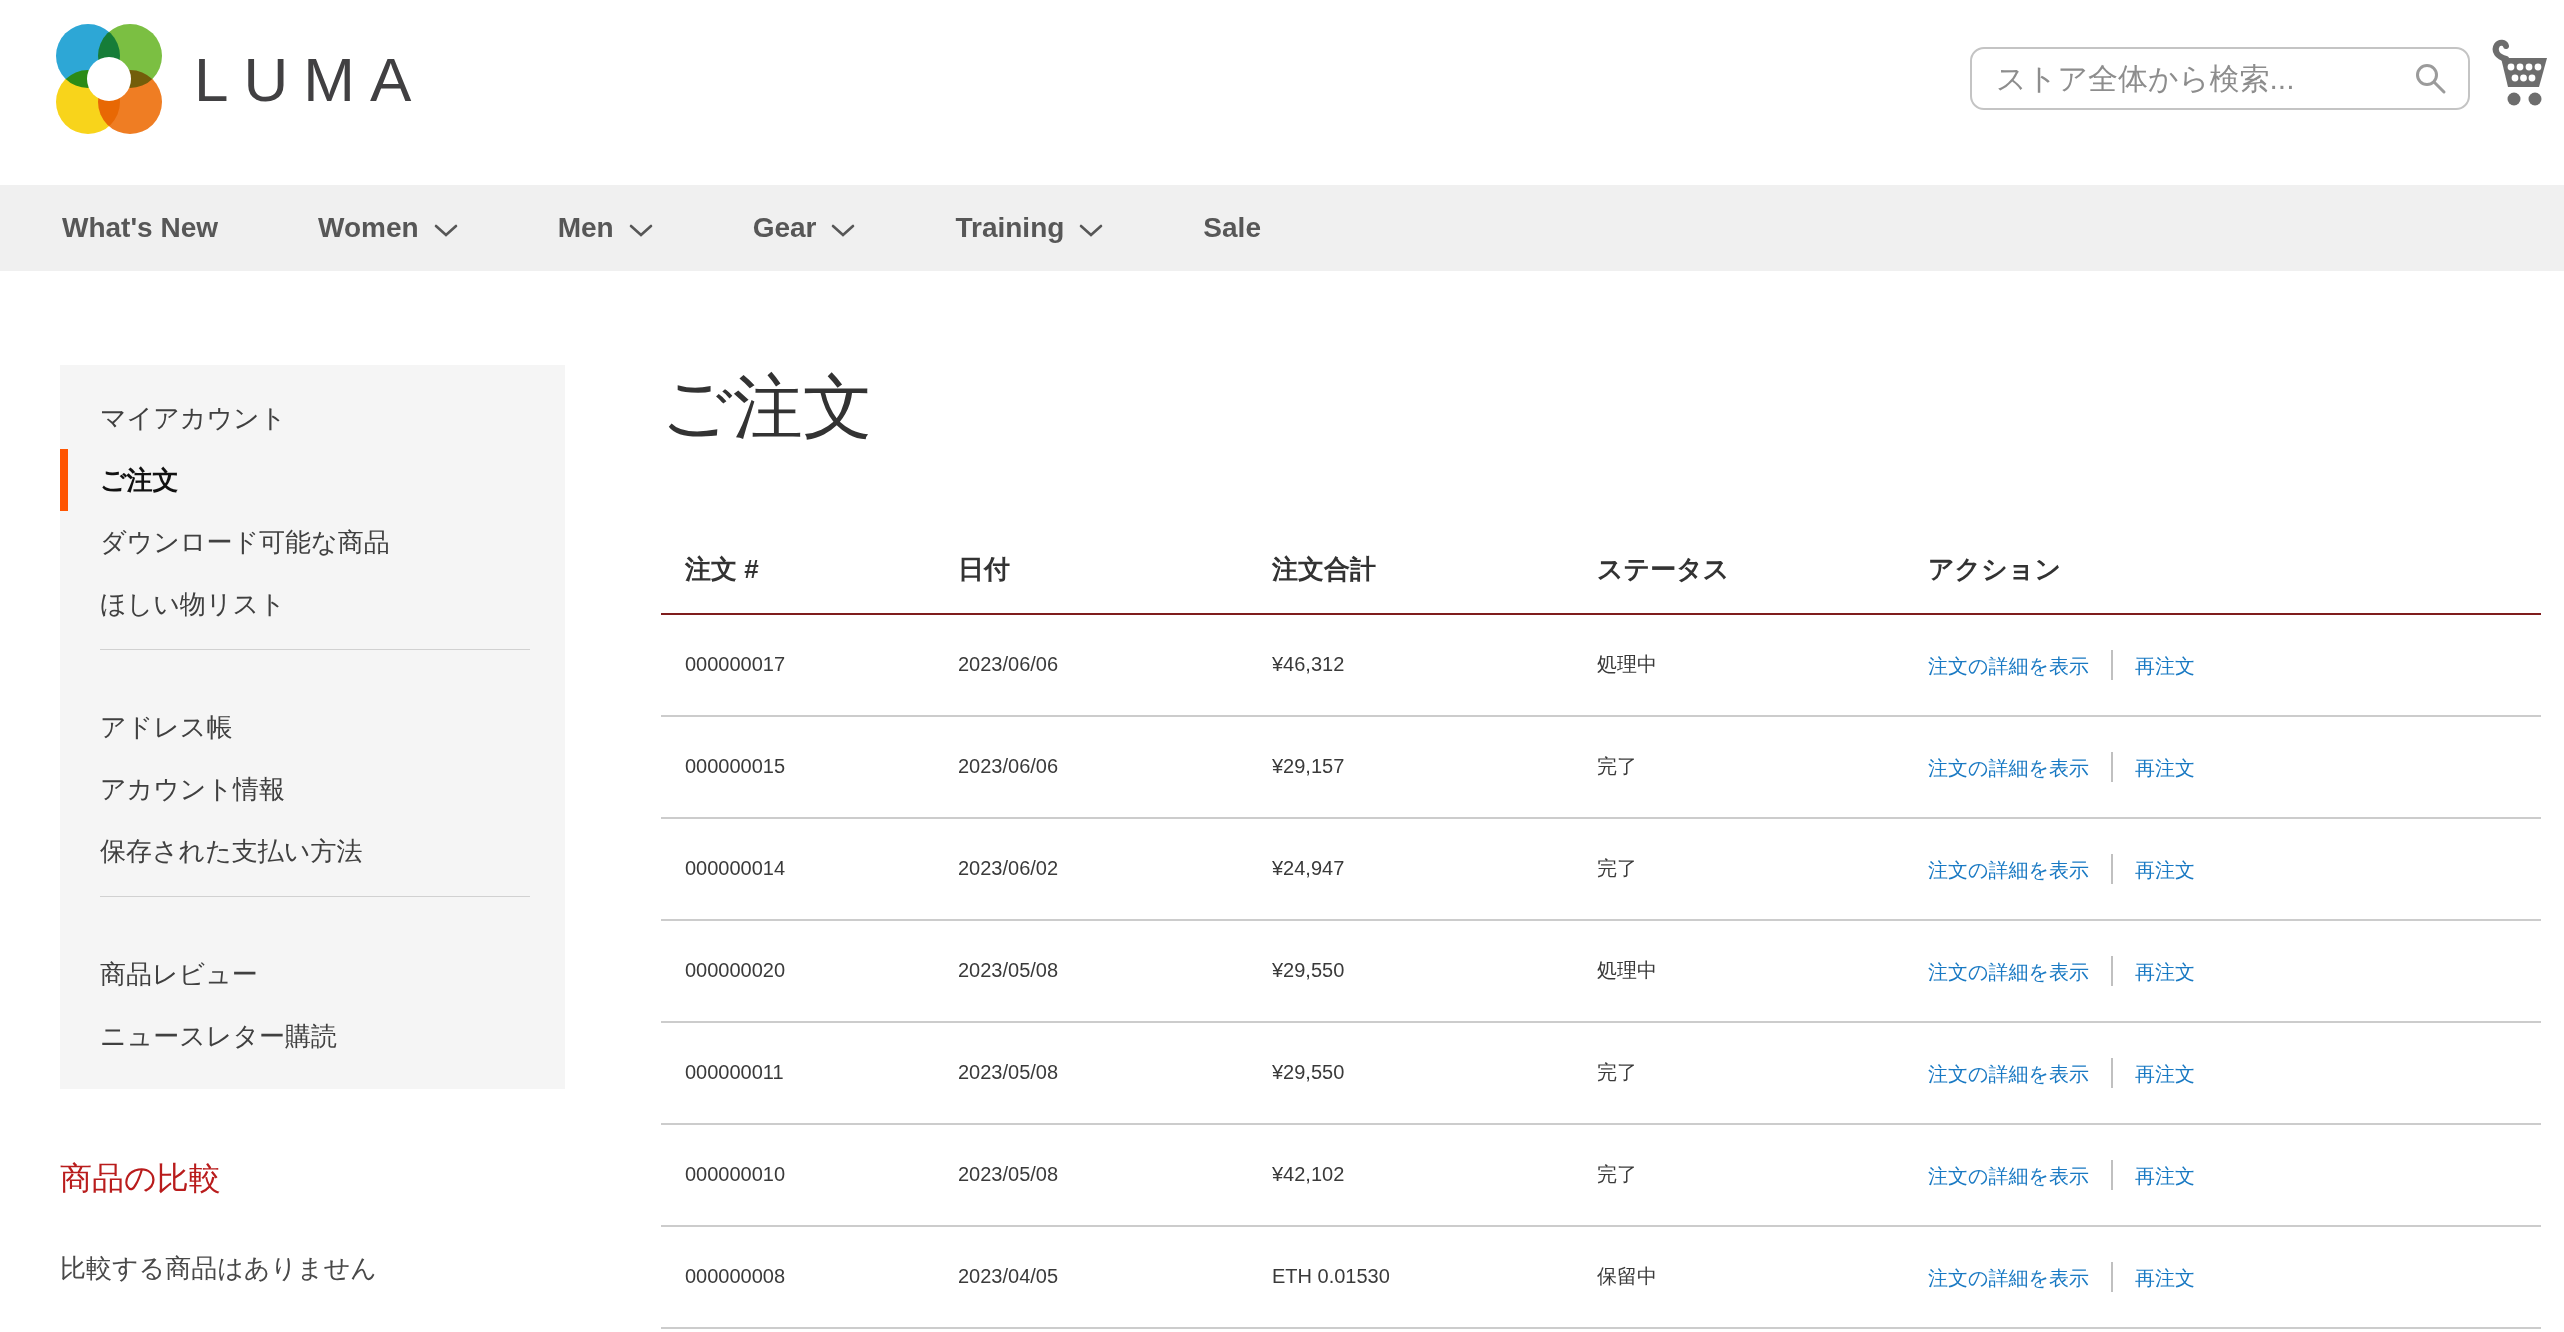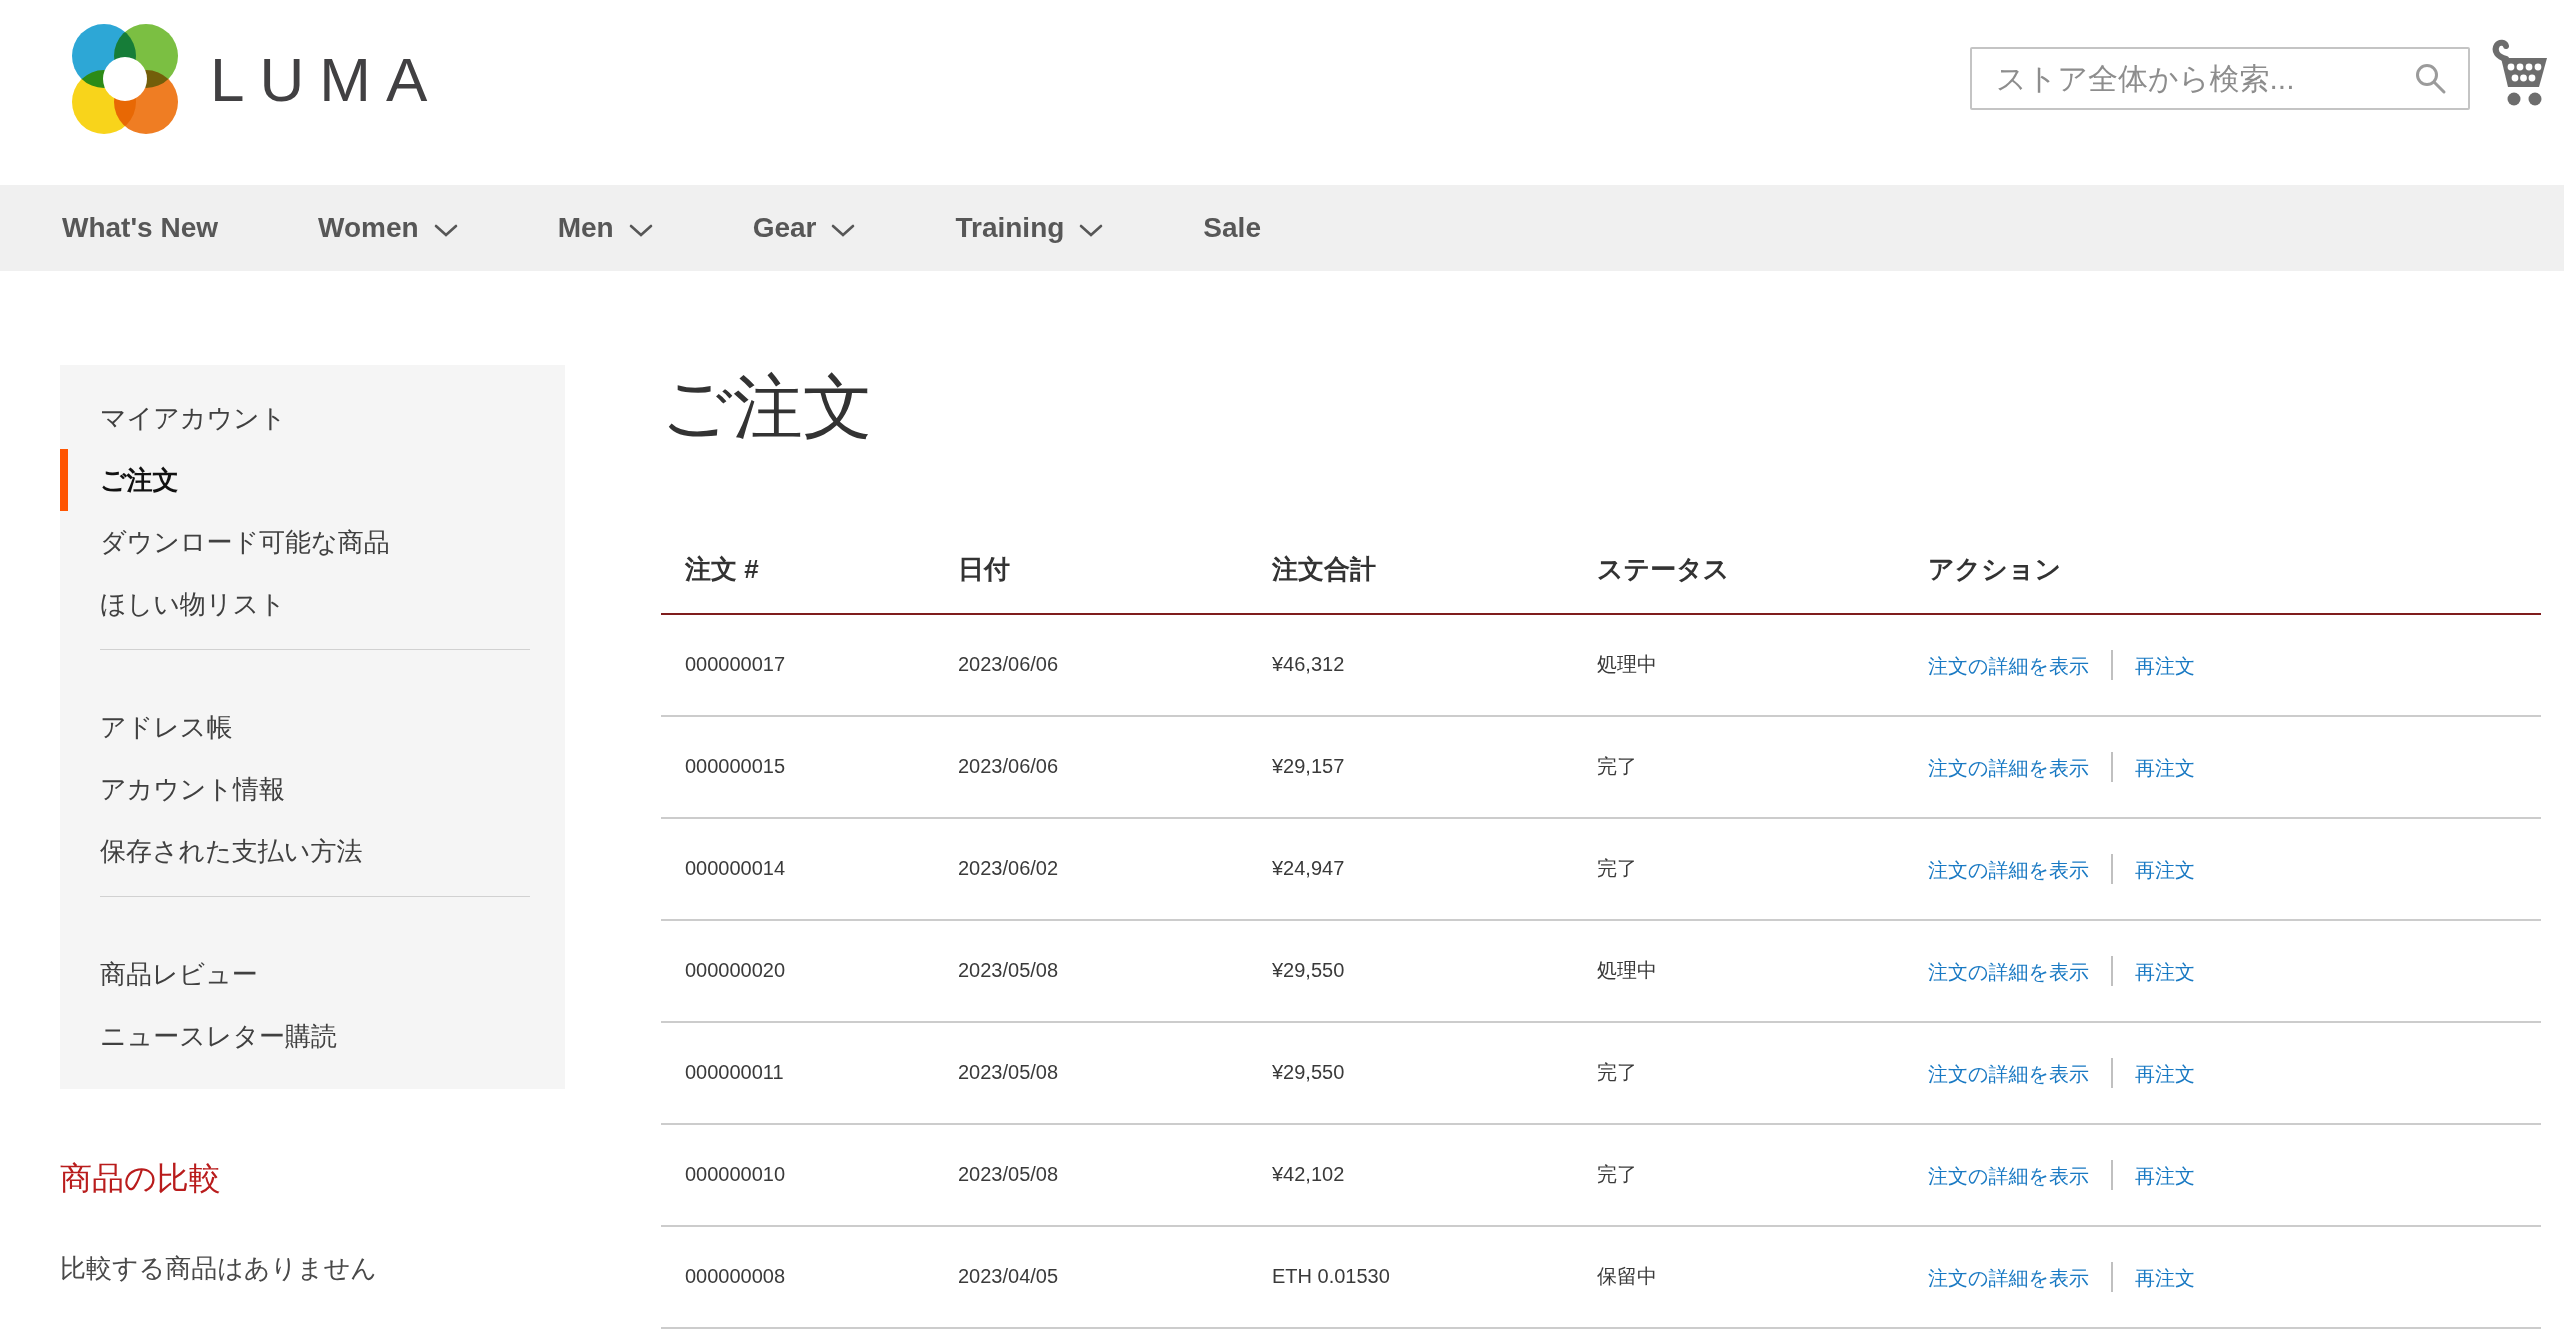--- a/index.html
+++ b/index.html
@@ -5,33 +5,33 @@
   * { margin:0; padding:0; box-sizing:border-box; }
   html,body { width:2564px; height:1332px; overflow:hidden; }
   body {
     background:#fff;
     font-family:"Liberation Sans","DejaVu Sans",sans-serif;
     color:#333;
   }
 
   
   .header { position:relative; height:185px; background:#fff; }
-  .logo { position:absolute; left:72px; top:20px; display:flex; align-items:center; cursor:pointer; }
+  .logo { position:absolute; left:56px; top:20px; display:flex; align-items:center; cursor:pointer; }
   .logo-mark { position:relative; width:108px; height:118px; }
   .logo-mark .c { position:absolute; width:64px; height:64px; border-radius:50%; mix-blend-mode:multiply; }
   .c-blue   { left:0;    top:4px;  background:#2da7d6; }
   .c-green  { left:42px; top:4px;  background:#7bbf42; }
   .c-yellow { left:0;    top:50px; background:#f8d41b; }
   .c-orange { left:42px; top:50px; background:#ef7d23; }
   .c-white  { position:absolute; left:31px; top:37px; width:44px; height:44px; border-radius:50%; background:#fff; }
   .logo-text { margin-left:30px; font-size:62px; letter-spacing:15px; color:#414042; font-weight:400; }
 
   .search { position:absolute; left:1970px; top:47px; width:500px; height:63px; }
   .search-input {
-    width:100%; height:100%; border:2px solid #c4c4c4; border-radius:2px;
+    width:100%; height:100%; border:2px solid #c4c4c4; border-radius:14px;
     padding:0 40px 0 24px; font-size:30px; color:#0f766e; background:#fff; outline:none;
     font-family:inherit;
   }
   .search-input::placeholder { color:#8d8d8d; opacity:1; }
   .search-icon { position:absolute; right:22px; top:15px; cursor:pointer; line-height:0; }
   .cart { position:absolute; left:2490px; top:38px; cursor:pointer; line-height:0; }
 
   
   .nav { height:86px; background:#f0f0f0; }
   .nav ul { list-style:none; display:flex; align-items:center; height:100%; padding-left:62px;gap:34px; }

